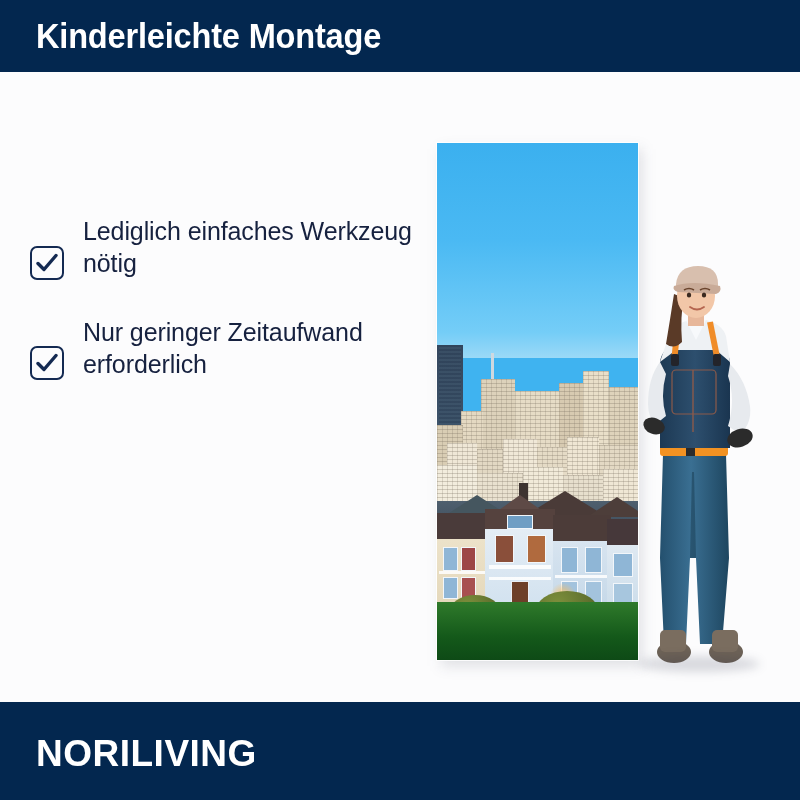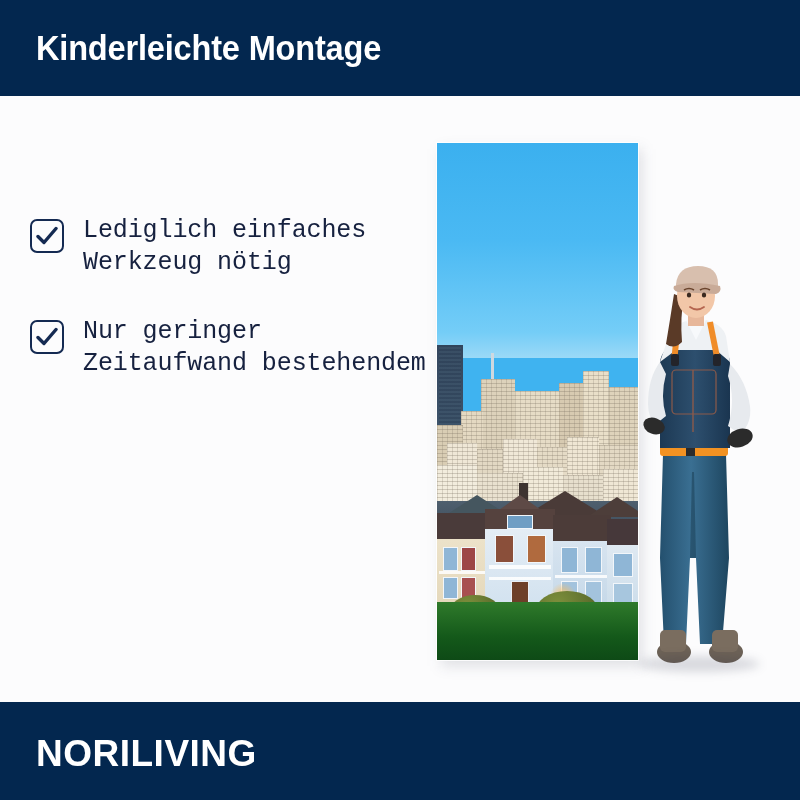--- a/index.html
+++ b/index.html
@@ -6,21 +6,21 @@
   body{
     width:800px;height:800px;overflow:hidden;
     background:#fcfcfd;
     font-family:"Liberation Sans", sans-serif;
     -webkit-font-smoothing:antialiased;
   }
   .page{position:relative;width:800px;height:800px;background:#fcfcfd;}
 
   
   .header{
-    position:absolute;left:0;top:0;width:800px;height:96px;
+    position:absolute;left:0;top:0;width:800px;height:72px;
     background:#03274f;
     display:flex;align-items:center;
   }
   .header-title{
     color:#ffffff;
     font-size:35px;
     font-weight:700;
     letter-spacing:-0.2px;
     margin-left:36px;
     transform:scaleX(0.93);
@@ -41,23 +41,22 @@
     letter-spacing:0.5px;
     margin-left:36px;
     white-space:nowrap;
   }
 
   
   .features{
     position:absolute;left:30px;top:215px;width:400px;
   }
   .feature{
-    display:flex;align-items:flex-start;
+    display:flex;align-items:flex-end;
     margin-bottom:36px;
-    font-family:Liberation Mono, monospace;
   }
   .checkbox{
     flex:0 0 auto;
     width:34px;height:34px;
     border:2.5px solid #142a52;
     border-radius:7px;
     margin-top:4px;margin-right:19px;
     position:relative;
     box-sizing:border-box;
   }
@@ -176,21 +175,21 @@
       <div class="feature-text">Lediglich einfaches Werkzeug nötig</div>
     </div>
 
 
     <div class="feature">
       <div class="checkbox">
         <svg width="22" height="20" viewBox="0 0 22 20" aria-hidden="true">
           <path d="M2 10.5 L8 16.5 L20 2.5" fill="none" stroke="#142a52" stroke-width="3.4" stroke-linecap="round" stroke-linejoin="round"></path>
         </svg>
       </div>
-      <div class="feature-text">Nur geringer Zeitaufwand bestehendem</div>
+      <div class="feature-text">Nur geringer Zeitaufwand erforderlich</div>
     </div>
 
   </div>
 
   <div class="canvas-wrap">
     <div class="canvas-shadow"></div>
     <div class="canvas">
 
       <div class="sky"></div>
 

